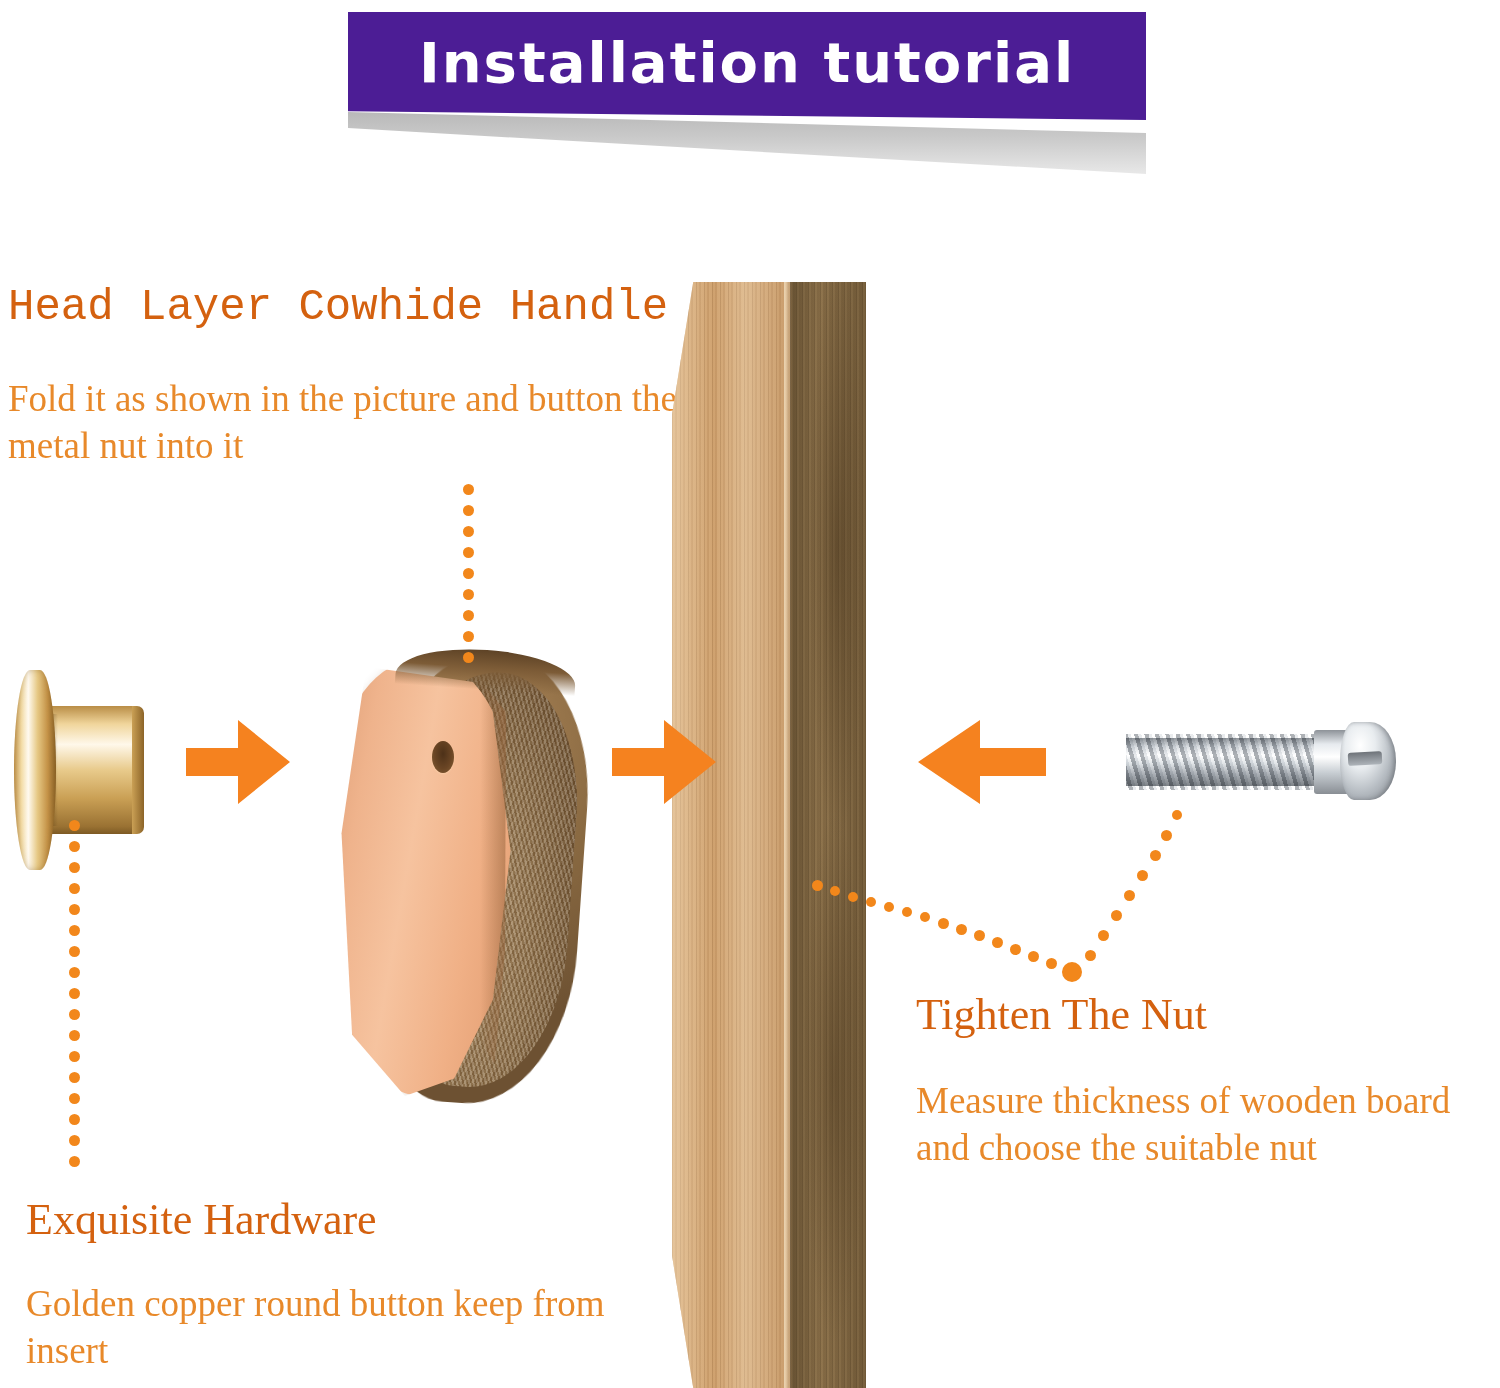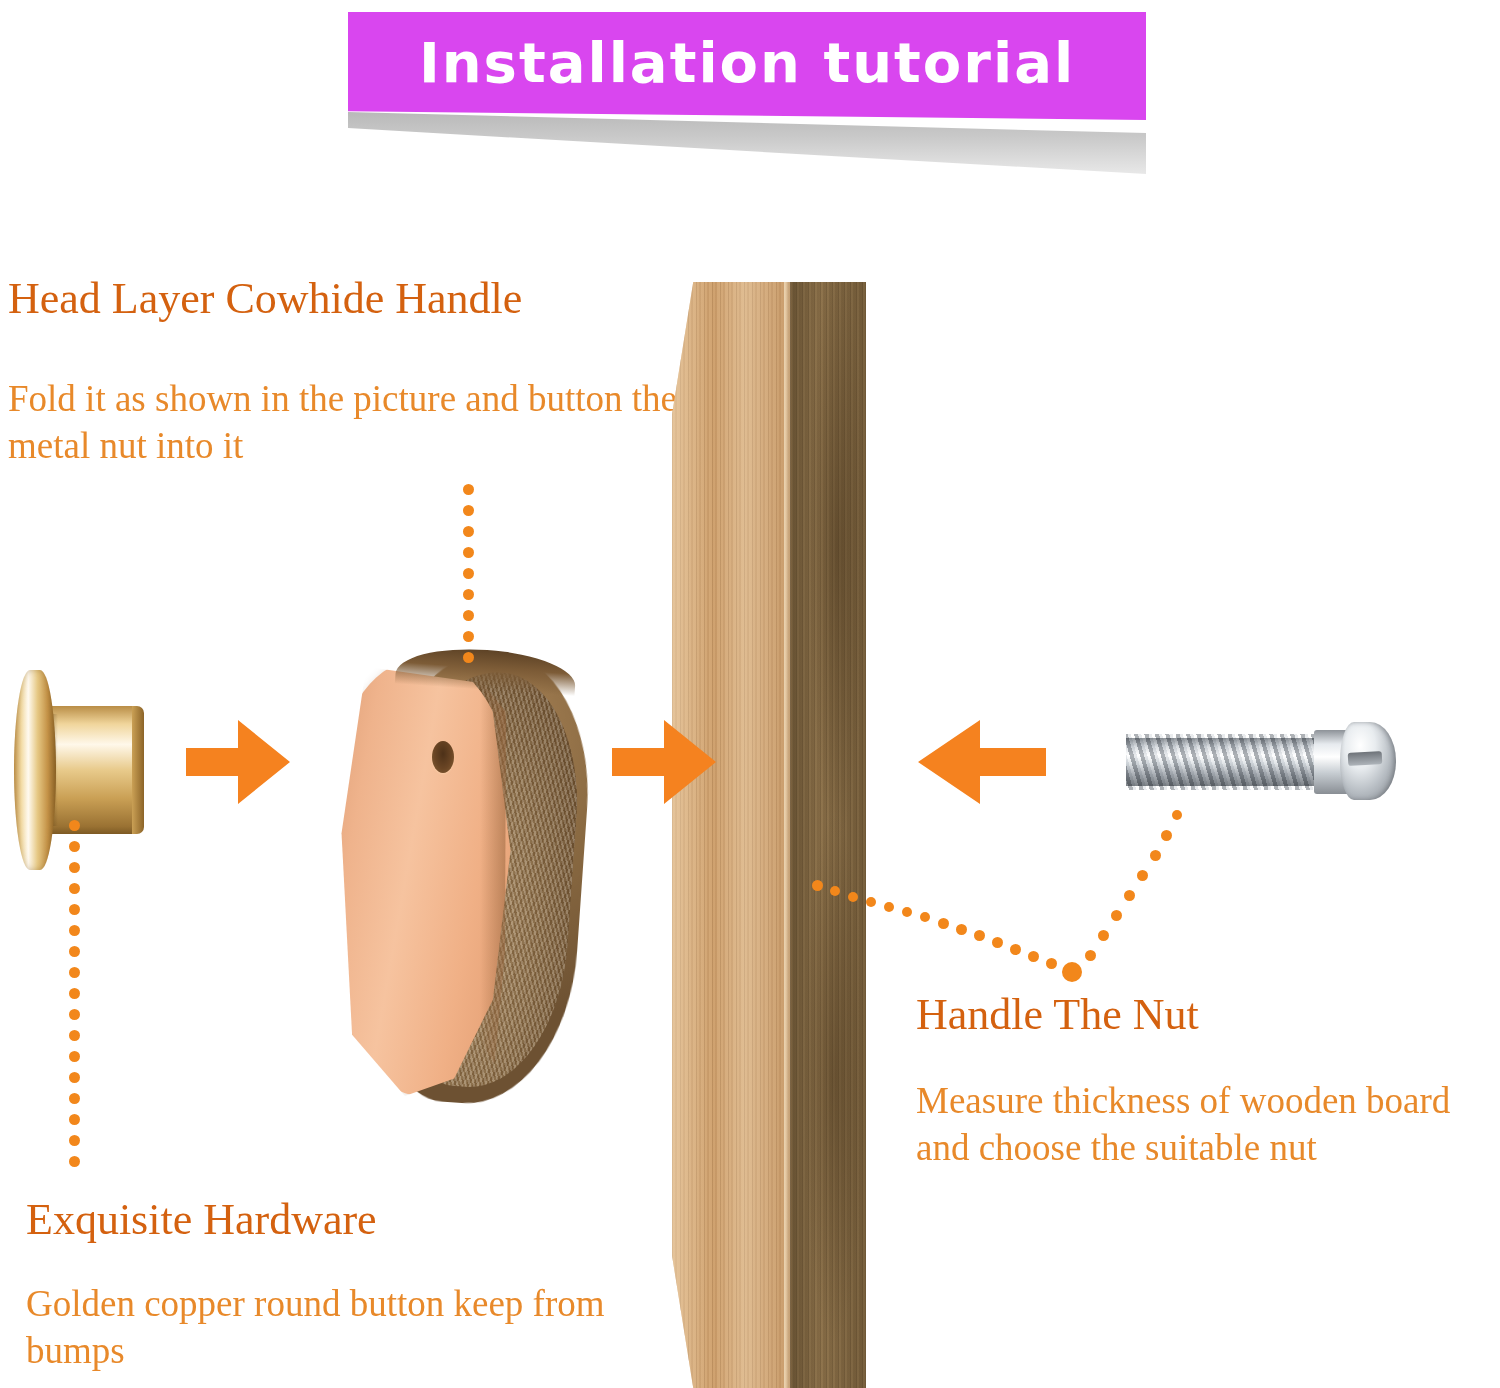--- a/index.html
+++ b/index.html
@@ -8,41 +8,41 @@
 
   
   #banner-shadow{
     position:absolute;left:348px;top:112px;width:798px;height:62px;
     background:linear-gradient(180deg,#b9b9b9 0%,#c9c9c9 40%,#e8e8e8 100%);
     clip-path:polygon(0% 0%,100% 34%,100% 100%,0% 26%);
     z-index:1;
   }
   #banner{
     position:absolute;left:348px;top:12px;width:798px;height:108px;
-    background:#d946ef;z-index:2;
+    background:#4c1d95;z-index:2;
     clip-path:polygon(0% 0%,100% 0%,100% 100%,0% 92%);
     display:flex;align-items:center;justify-content:center;
   }
   #banner-title{
     color:#ffffff;font-family:"DejaVu Sans",sans-serif;
     font-weight:bold;font-size:56px;letter-spacing:2px;
     line-height:1;white-space:nowrap;
     transform:translateY(-3px);
   }
 
   
   .heading{
     position:absolute;color:#D4610F;font-size:44px;line-height:1.05;
     white-space:nowrap;font-family:"Liberation Serif",serif;
   }
   .body-text{
     position:absolute;color:#E8892A;font-size:37px;line-height:1.28;
     font-family:"Liberation Serif",serif;
   }
-  #tl-heading{left:8px;top:276px;}
+  #tl-heading{left:8px;top:284px;font-family:Liberation Mono, monospace;}
   #tl-body{left:8px;top:375px;width:690px;}
   #bl-heading{left:26px;top:1197px;}
   #bl-body{left:26px;top:1280px;width:600px;}
   #tr-heading{left:916px;top:992px;}
   #tr-body{left:916px;top:1077px;width:580px;}
 
   
   .arrow{position:absolute;}
   .arrow svg{display:block;}
 
@@ -200,23 +200,23 @@
 
 <div id="banner-shadow"></div>
 <div id="banner">
   <div id="banner-title">Installation tutorial</div>
 </div>
 
 <div class="heading" id="tl-heading">Head Layer Cowhide Handle</div>
 <div class="body-text" id="tl-body">Fold it as shown in the picture and button the metal nut into it</div>
 
 <div class="heading" id="bl-heading">Exquisite Hardware</div>
-<div class="body-text" id="bl-body">Golden copper round button keep from bumps</div>
-
-<div class="heading" id="tr-heading">Handle The Nut</div>
+<div class="body-text" id="bl-body">Golden copper round button keep from insert</div>
+
+<div class="heading" id="tr-heading">Tighten The Nut</div>
 <div class="body-text" id="tr-body">Measure thickness of wooden board and choose the suitable nut</div>
 
 <div id="nut">
   <div id="nut-barrel"></div>
   <div id="nut-barrel-cap"></div>
   <div id="nut-flange-shadow"></div>
   <div id="nut-flange"></div>
 </div>
 
 <div id="handle">

